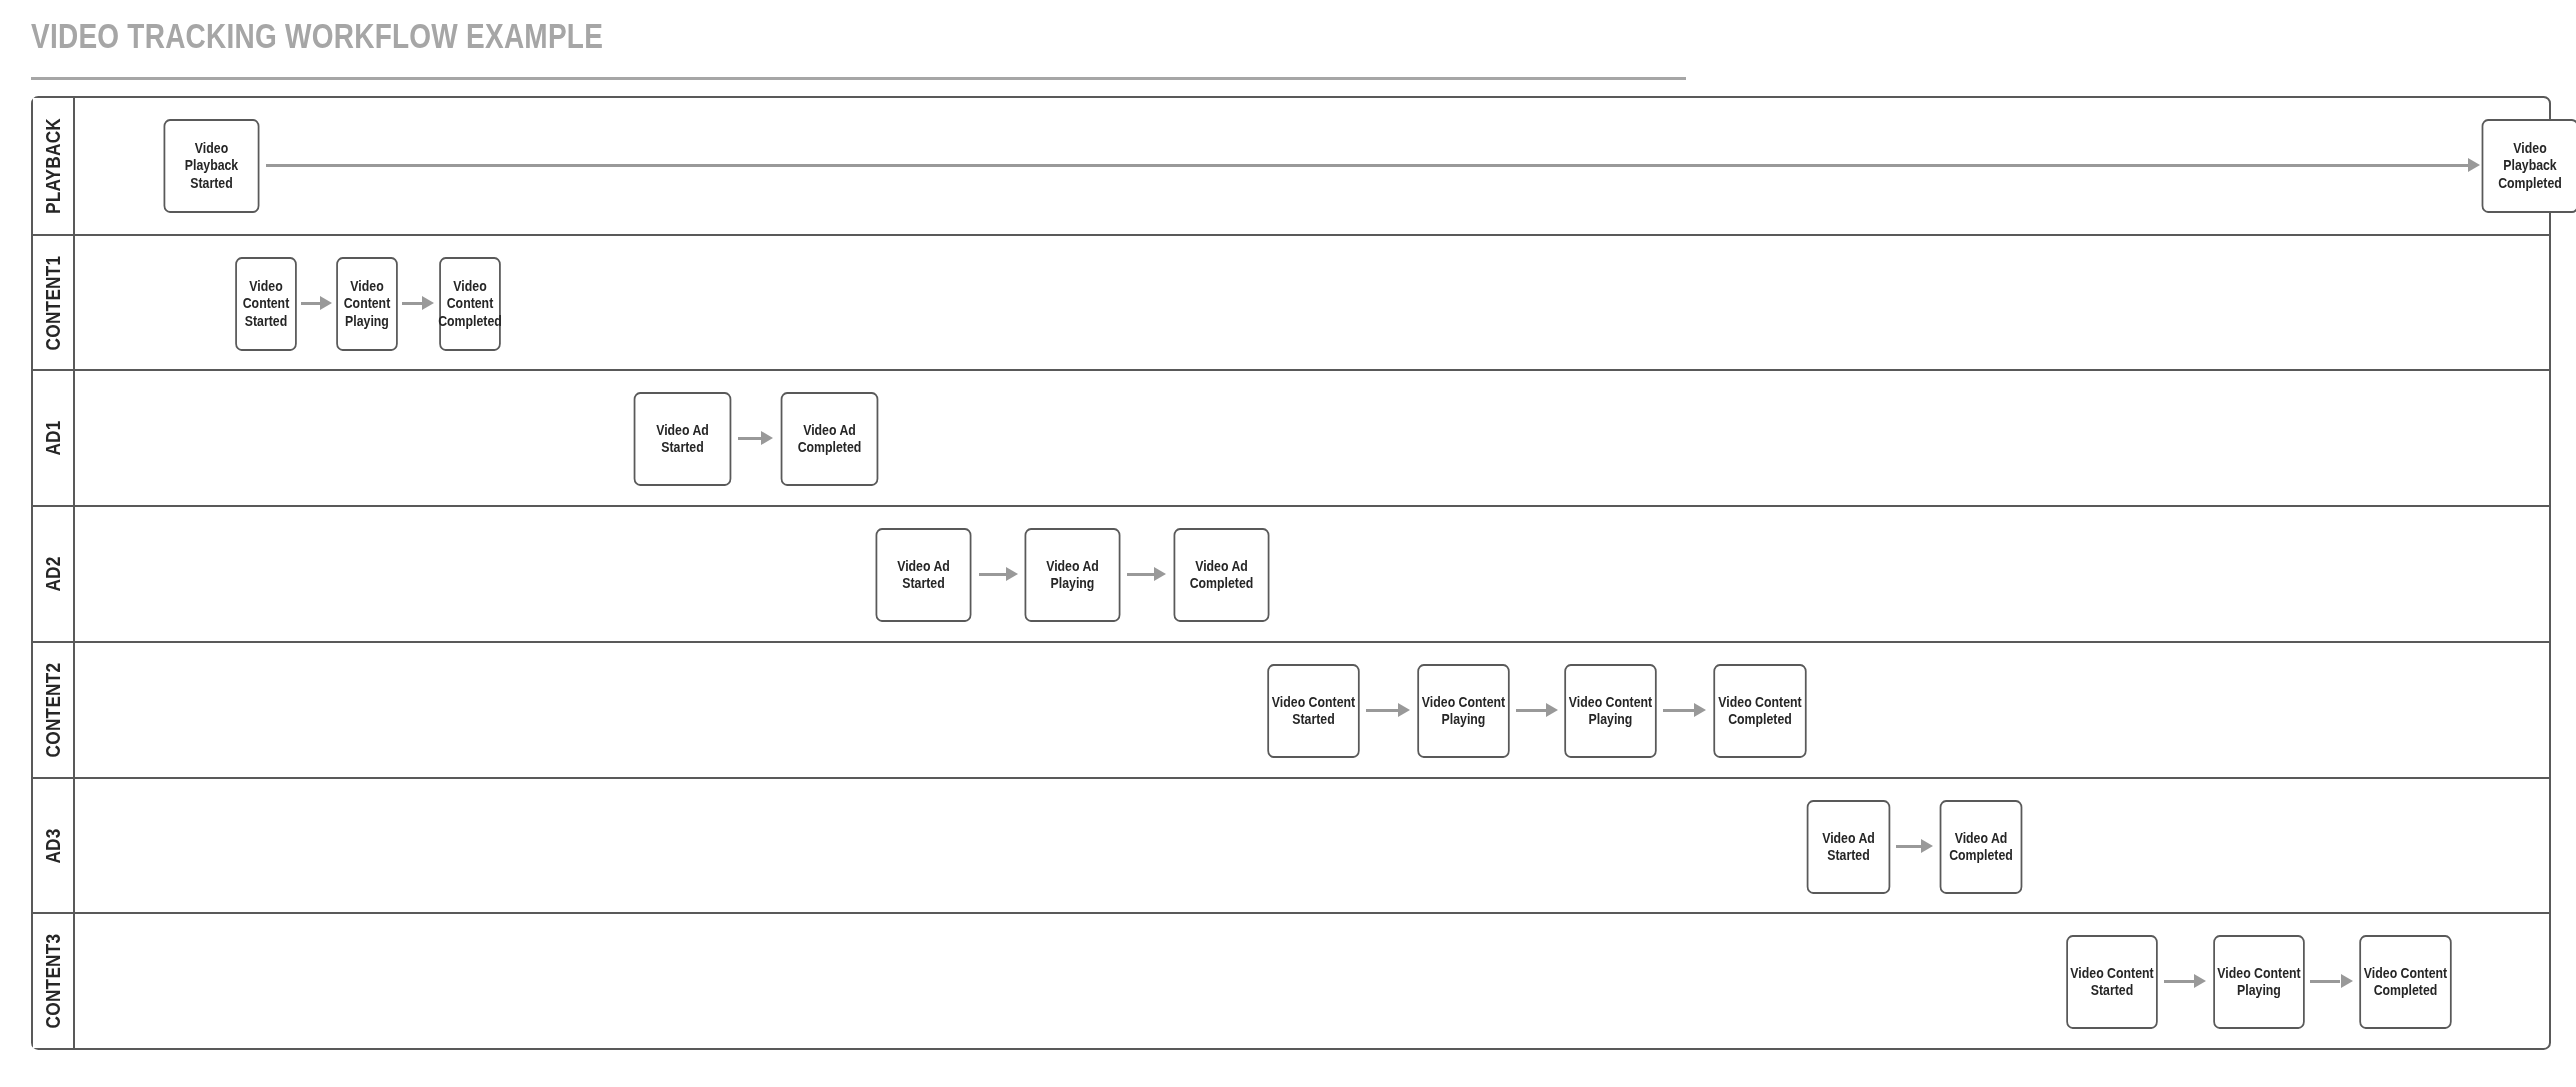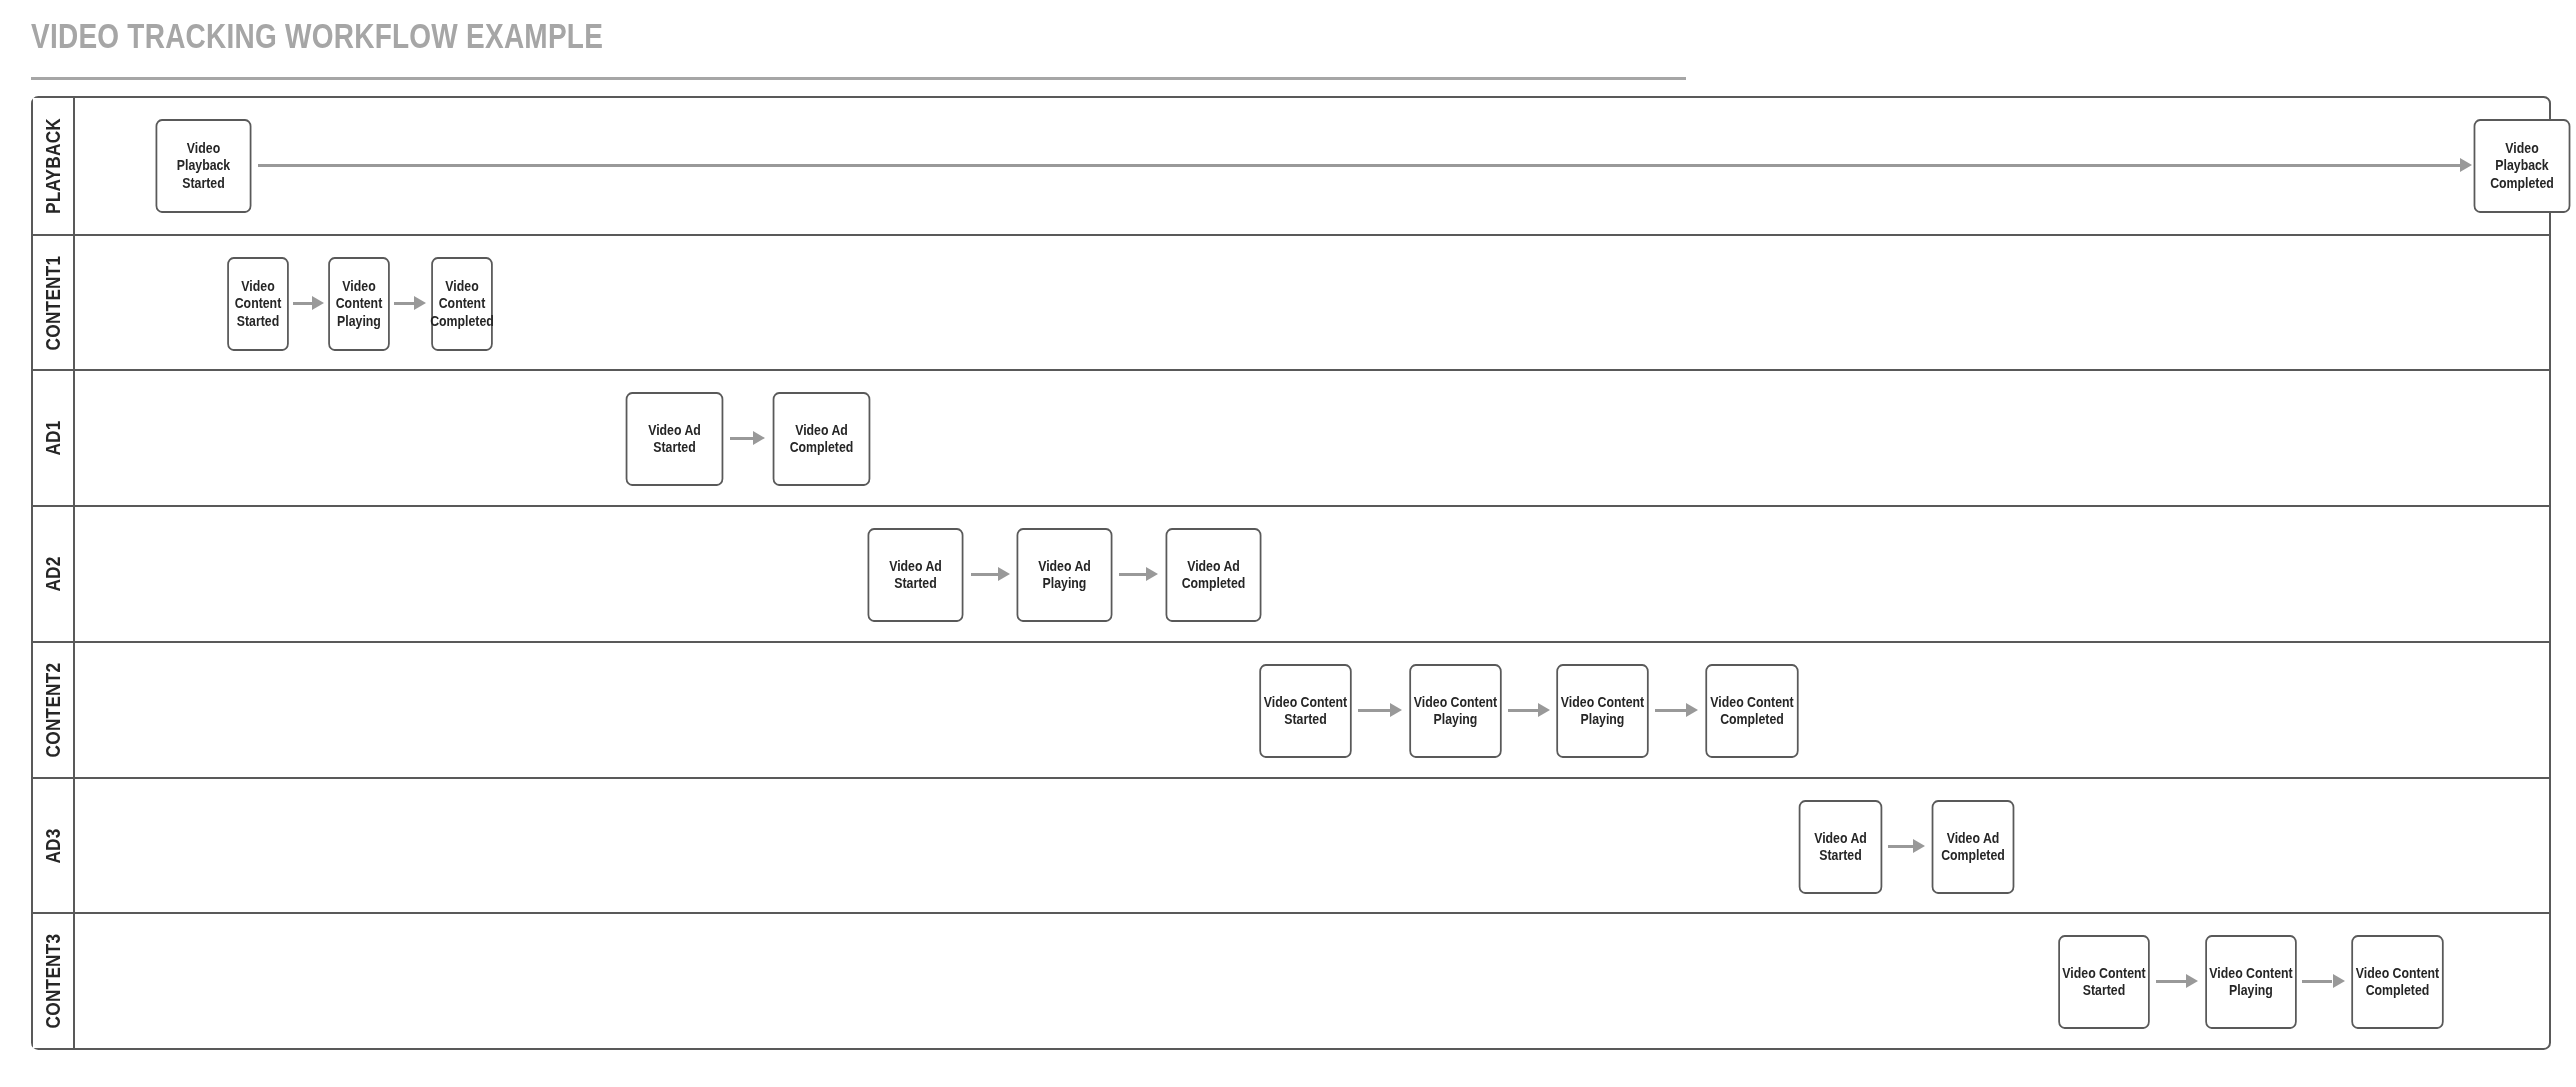--- a/index.html
+++ b/index.html
@@ -35,21 +35,21 @@
     position:absolute;left:0;top:0;width:42px;height:100%;
     box-sizing:border-box;border-right:2.1px solid #595959;
     display:flex;align-items:center;justify-content:center;
     background:#ffffff;
   }
   .lane-label span{
     transform:rotate(-90deg) scaleX(0.82);
     white-space:nowrap;font-size:21px;font-weight:bold;
     color:#262626;letter-spacing:0.3px;
   }
-  .lane-body{position:absolute;left:42px;top:0;right:0;height:100%;}
+  .lane-body{position:absolute;left:50px;top:0;right:0;height:100%;}
 
   
   .node{
     position:absolute;box-sizing:border-box;
     border:2.1px solid #595959;border-radius:7.3px;background:#ffffff;
     display:flex;align-items:center;justify-content:center;
     text-align:center;color:#262626;font-weight:bold;
     font-size:14px;line-height:1.22;padding:1px 2.1px;
     transform:scaleX(0.88);
   }

